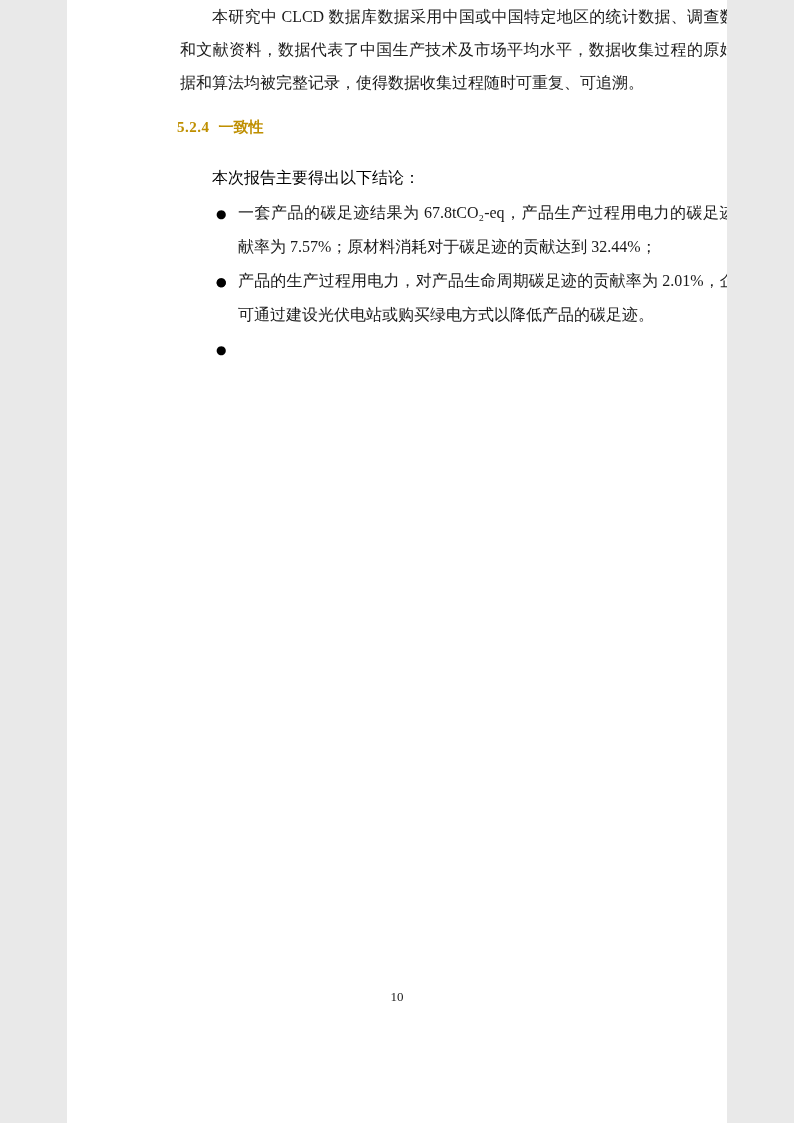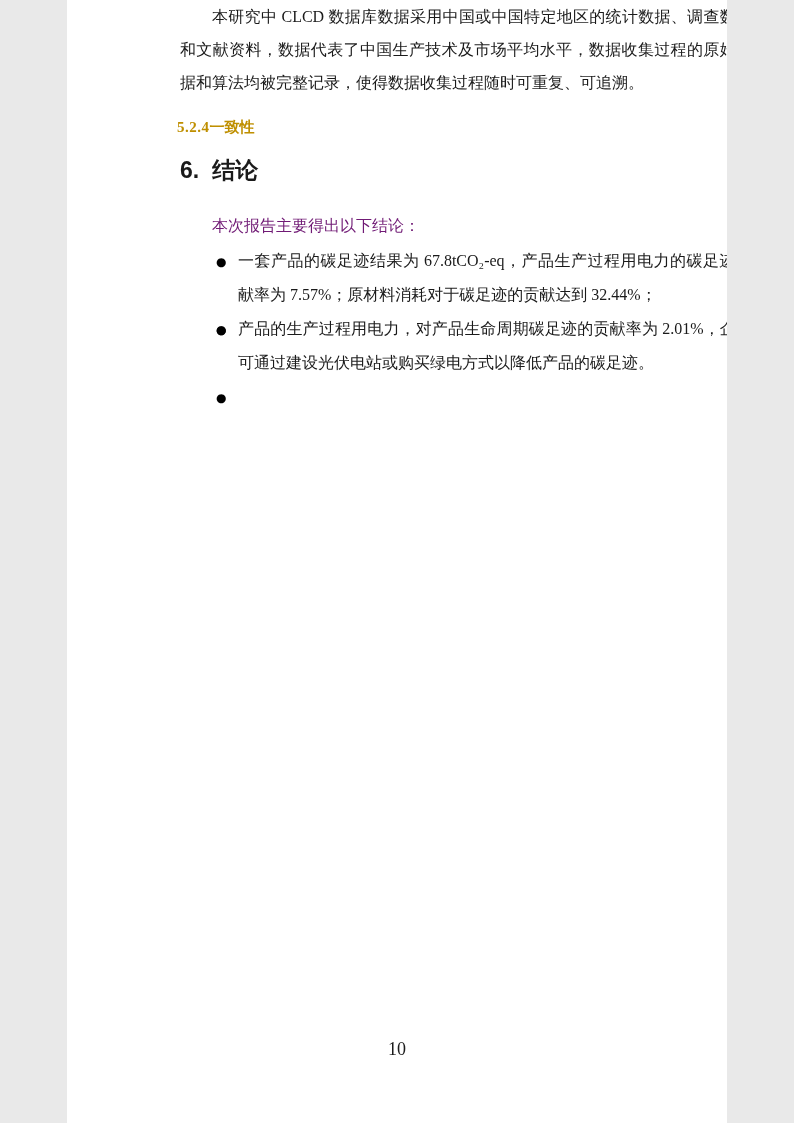--- a/index.html
+++ b/index.html
@@ -30,36 +30,36 @@
   .para-1 { margin-top: 94px; }
   .para-2 { margin-top: 26px; }
   h3.sub-heading {
     margin: 18px 0 0 -3px;
     font-size: 15px;
     line-height: 20px;
     font-weight: bold;
     color: #BF8F00;
     font-family: "Liberation Serif", "DejaVu Serif", serif;
   }
-  h3.sub-heading .sec-num { margin-right: 0; letter-spacing: 0.5px; }
+  h3.sub-heading .sec-num { margin-right: 9px; letter-spacing: 0.5px; }
   h2.main-heading {
     margin: 18px 0 0 0;
     font-size: 23px;
     line-height: 30px;
     font-weight: 600;
     color: #1a1a1a;
     font-family: "Liberation Sans", "DejaVu Sans", sans-serif;
   }
   h2.main-heading .sec-num { margin-right: 13px; }
   p.conclusion-intro {
     margin: 24px 0 0 0;
     font-size: 16px;
     line-height: 33px;
     text-indent: 32px;
-    color: #701a75;
+    color: #000000;
   }
   ul.conclusion-list {
     margin: 2px 0 0 0;
     padding: 0;
     list-style: none;
   }
   ul.conclusion-list li {
     position: relative;
     padding-left: 58px;
     font-size: 16px;
@@ -70,45 +70,42 @@
   ul.conclusion-list .bullet {
     position: absolute;
     left: 36px;
     top: 1px;
     font-size: 12px;
     color: #000000;
     font-family: "DejaVu Sans", sans-serif;
   }
   .page-footer {
     position: absolute;
-    top: 1040px;
+    top: 988px;
     left: 0;
     width: 100%;
     text-align: center;
-    font-size: 18px;
+    font-size: 13px;
     line-height: 18px;
     color: #1a1a1a;
   }
 </style>
 </head>
 <body>
 
 <div class="page">
   <div class="content">
 
     <p class="body-para para-1">本研究中 CLCD 数据库数据采用中国或中国特定地区的统计数据、调查数据和文献资料，数据代表了中国生产技术及市场平均水平，数据收集过程的原始数据和算法均被完整记录，使得数据收集过程随时可重复、可追溯。</p>
 
     <h3 class="sub-heading">
       <span class="sec-num">5.2.4</span><span>一致性</span>
     </h3>
 
 
-    <h2 class="main-heading">
-      <span class="sec-num">6.</span><span>结论</span>
-    </h2>
 
     <p class="conclusion-intro">本次报告主要得出以下结论：</p>
 
     <ul class="conclusion-list">
       <li>
         <span class="bullet">●</span>
         <span>一套产品的碳足迹结果为 67.8tCO₂-eq，产品生产过程用电力的碳足迹贡献率为 7.57%；原材料消耗对于碳足迹的贡献达到 32.44%；</span>
       </li>
       <li>
         <span class="bullet">●</span>

